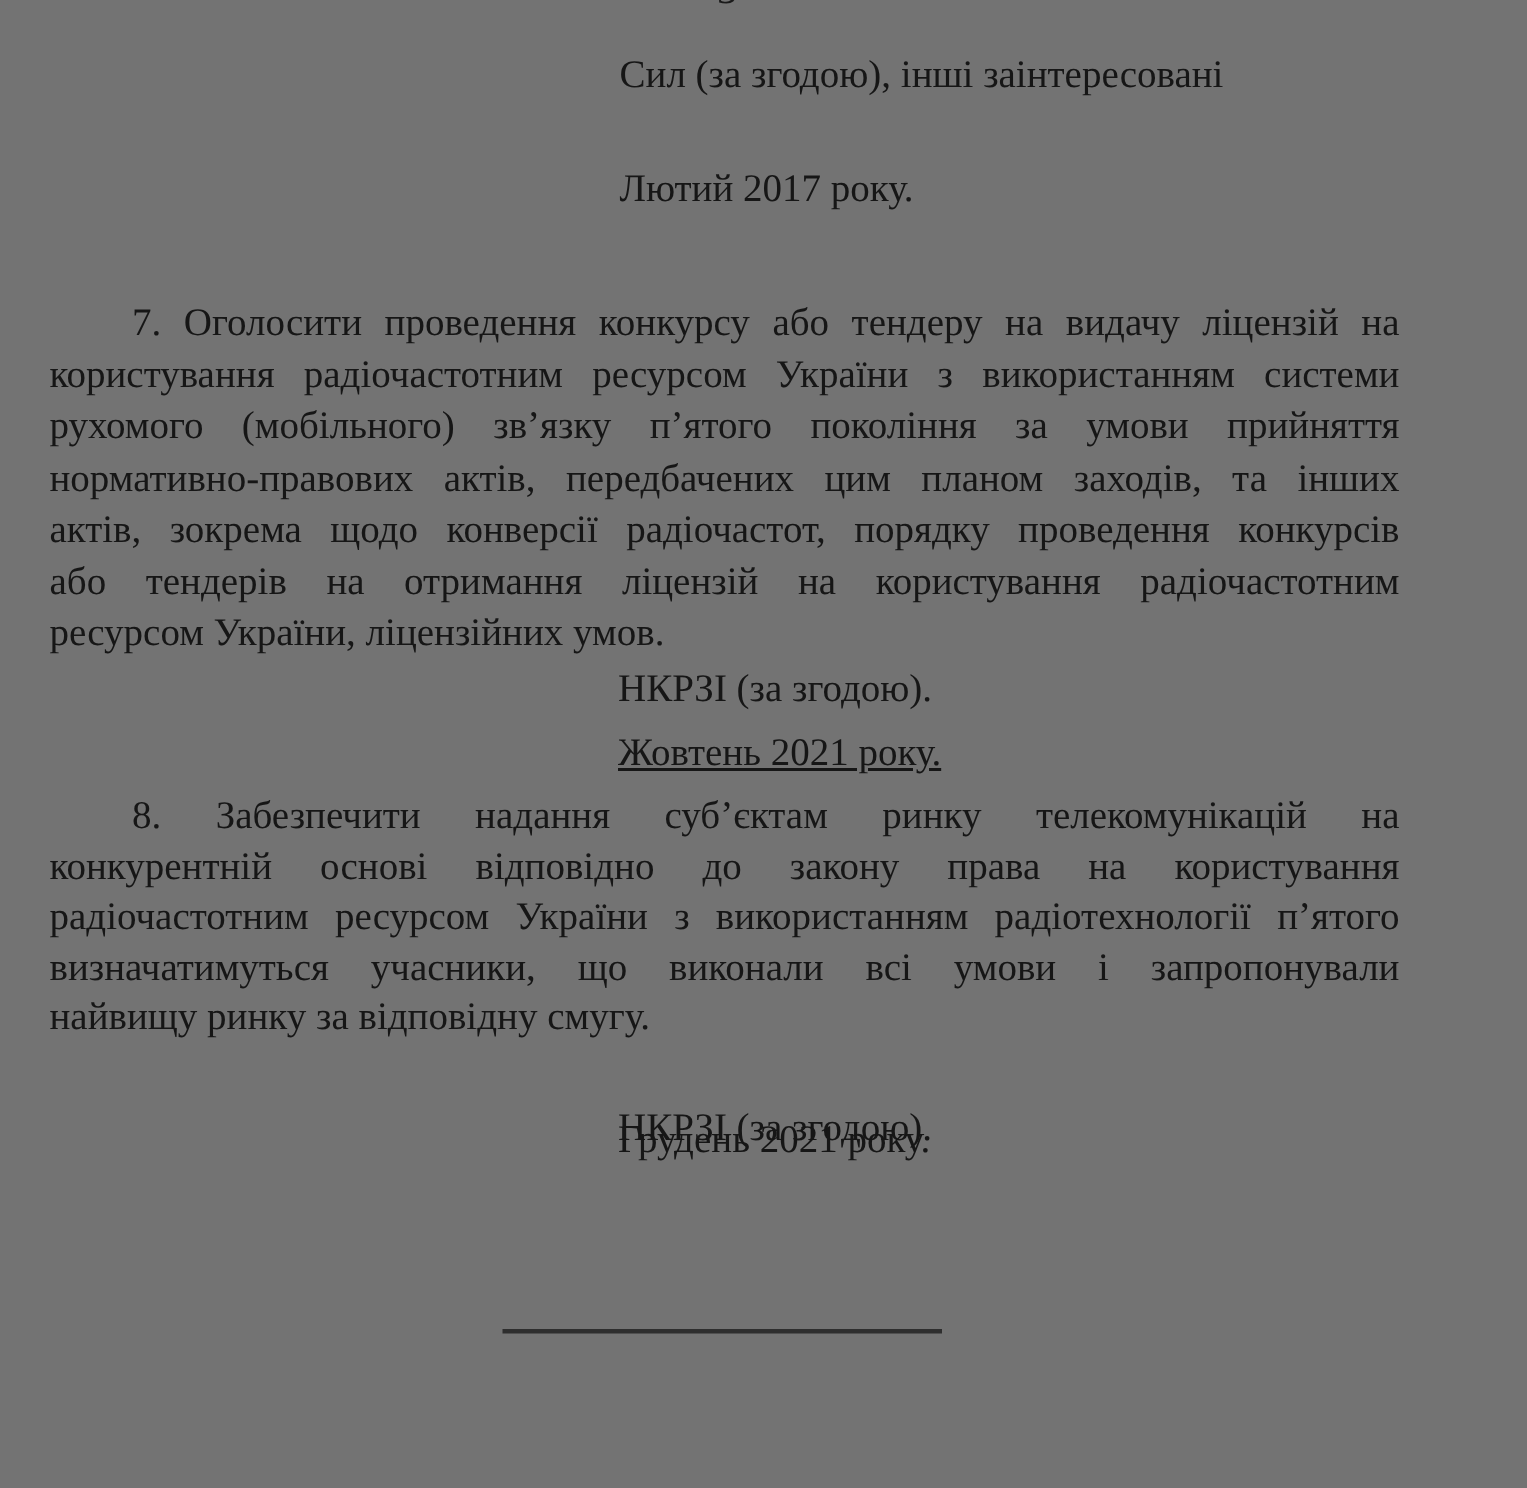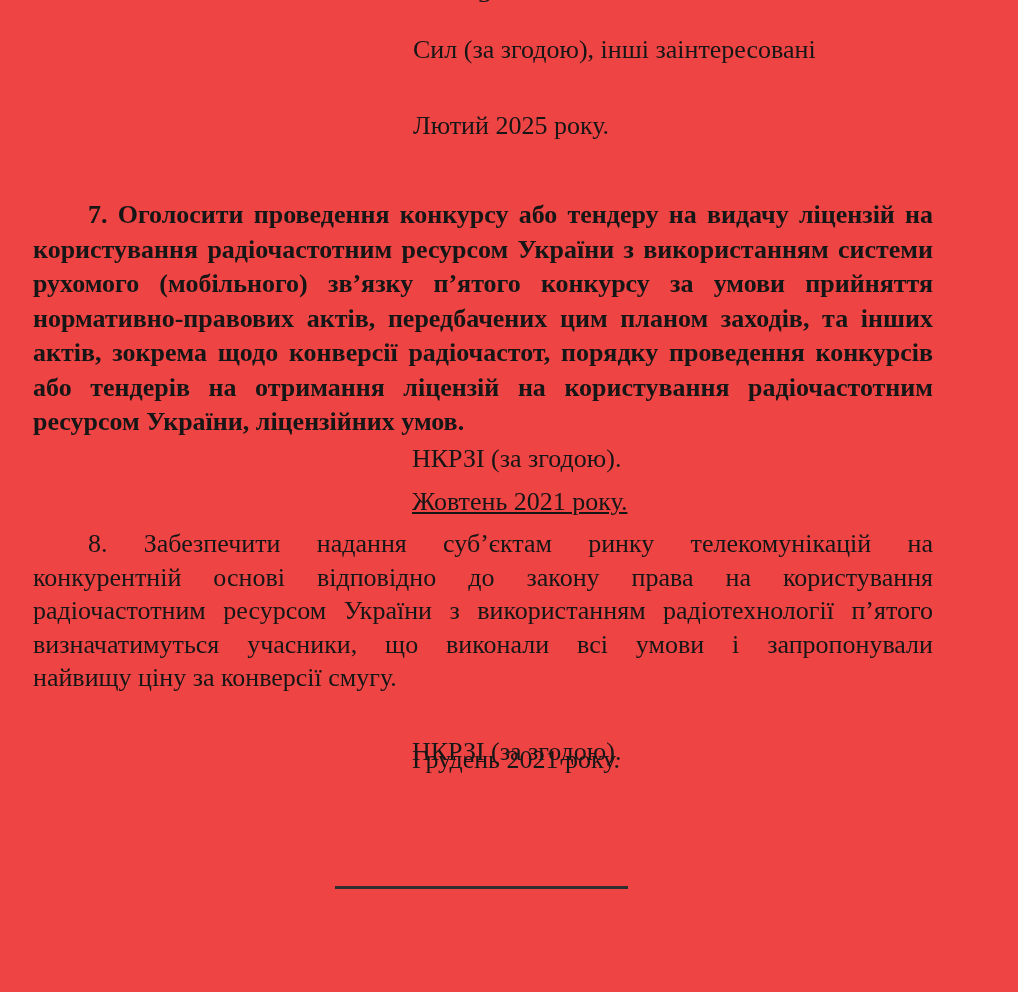--- a/index.html
+++ b/index.html
@@ -4,21 +4,21 @@
 <style>
   html, body {
     margin: 0;
     padding: 0;
     background: #ffffff;
   }
   #page {
     position: relative;
     width: 1018px;
     height: 992px;
-    background: #ef4444;
+    background: #737373;
     overflow: hidden;
     font-family: "Liberation Serif", "DejaVu Serif", serif;
     font-size: 26px;
     color: #161616;
   }
   
   .pagenum-clip {
     position: absolute;
     left: 476px;
     top: 0;
@@ -52,21 +52,21 @@
   .exec-1      { left: 412px; top: 444px; }
   .date-oct    { left: 412px; top: 487px; text-decoration: underline; }
   .exec-2      { left: 412px; top: 737px; }
   .date-dec    { left: 412px; top: 745px; }
   
   .para {
     position: absolute;
     left: 33px;
     width: 900px;
   }
-  .para-7 { top: 198px; line-height: 34.5px; font-weight: bold; }
+  .para-7 { top: 198px; line-height: 34.5px; }
   .para-8 { top: 527px; line-height: 33.6px; }
   .para .jline {
     text-align: justify;
     text-align-last: justify;
     white-space: nowrap;
   }
   .para .jline:first-child { text-indent: 55px; }
   .para .jline.last {
     text-align-last: left;
     text-align: center;
@@ -92,42 +92,42 @@
 <div id="page">
 
   <div class="pagenum-clip">
     <span>3</span>
   </div>
 
   <div class="cont-block">
       <div class="jline">Сил (за згодою), інші заінтересовані</div>
     </div>
 
-  <div class="single-line date-feb">Лютий 2025 року.</div>
+  <div class="single-line date-feb">Лютий 2017 року.</div>
 
   <div class="para para-7">
       <div class="jline">7. Оголосити проведення конкурсу або тендеру на видачу ліцензій на</div>
       <div class="jline">користування радіочастотним ресурсом України з використанням системи</div>
-      <div class="jline">рухомого (мобільного) зв’язку п’ятого конкурсу за умови прийняття</div>
+      <div class="jline">рухомого (мобільного) зв’язку п’ятого покоління за умови прийняття</div>
       <div class="jline">нормативно-правових актів, передбачених цим планом заходів, та інших</div>
       <div class="jline">актів, зокрема щодо конверсії радіочастот, порядку проведення конкурсів</div>
       <div class="jline">або тендерів на отримання ліцензій на користування радіочастотним</div>
       <div class="jline last">ресурсом України, ліцензійних умов.</div>
     </div>
 
   <div class="single-line exec-1">НКРЗІ (за згодою).</div>
 
   <div class="single-line date-oct">Жовтень 2021 року.</div>
 
   <div class="para para-8">
       <div class="jline">8. Забезпечити надання суб’єктам ринку телекомунікацій на</div>
       <div class="jline">конкурентній основі відповідно до закону права на користування</div>
       <div class="jline">радіочастотним ресурсом України з використанням радіотехнології п’ятого</div>
       <div class="jline">визначатимуться учасники, що виконали всі умови і запропонували</div>
-      <div class="jline last">найвищу ціну за конверсії смугу.</div>
+      <div class="jline last">найвищу ринку за відповідну смугу.</div>
     </div>
 
   <div class="single-line exec-2">НКРЗІ (за згодою).</div>
 
   <div class="single-line date-dec">Грудень 2021 року.</div>
 
   <div class="end-rule"></div>
 
 </div>
 

